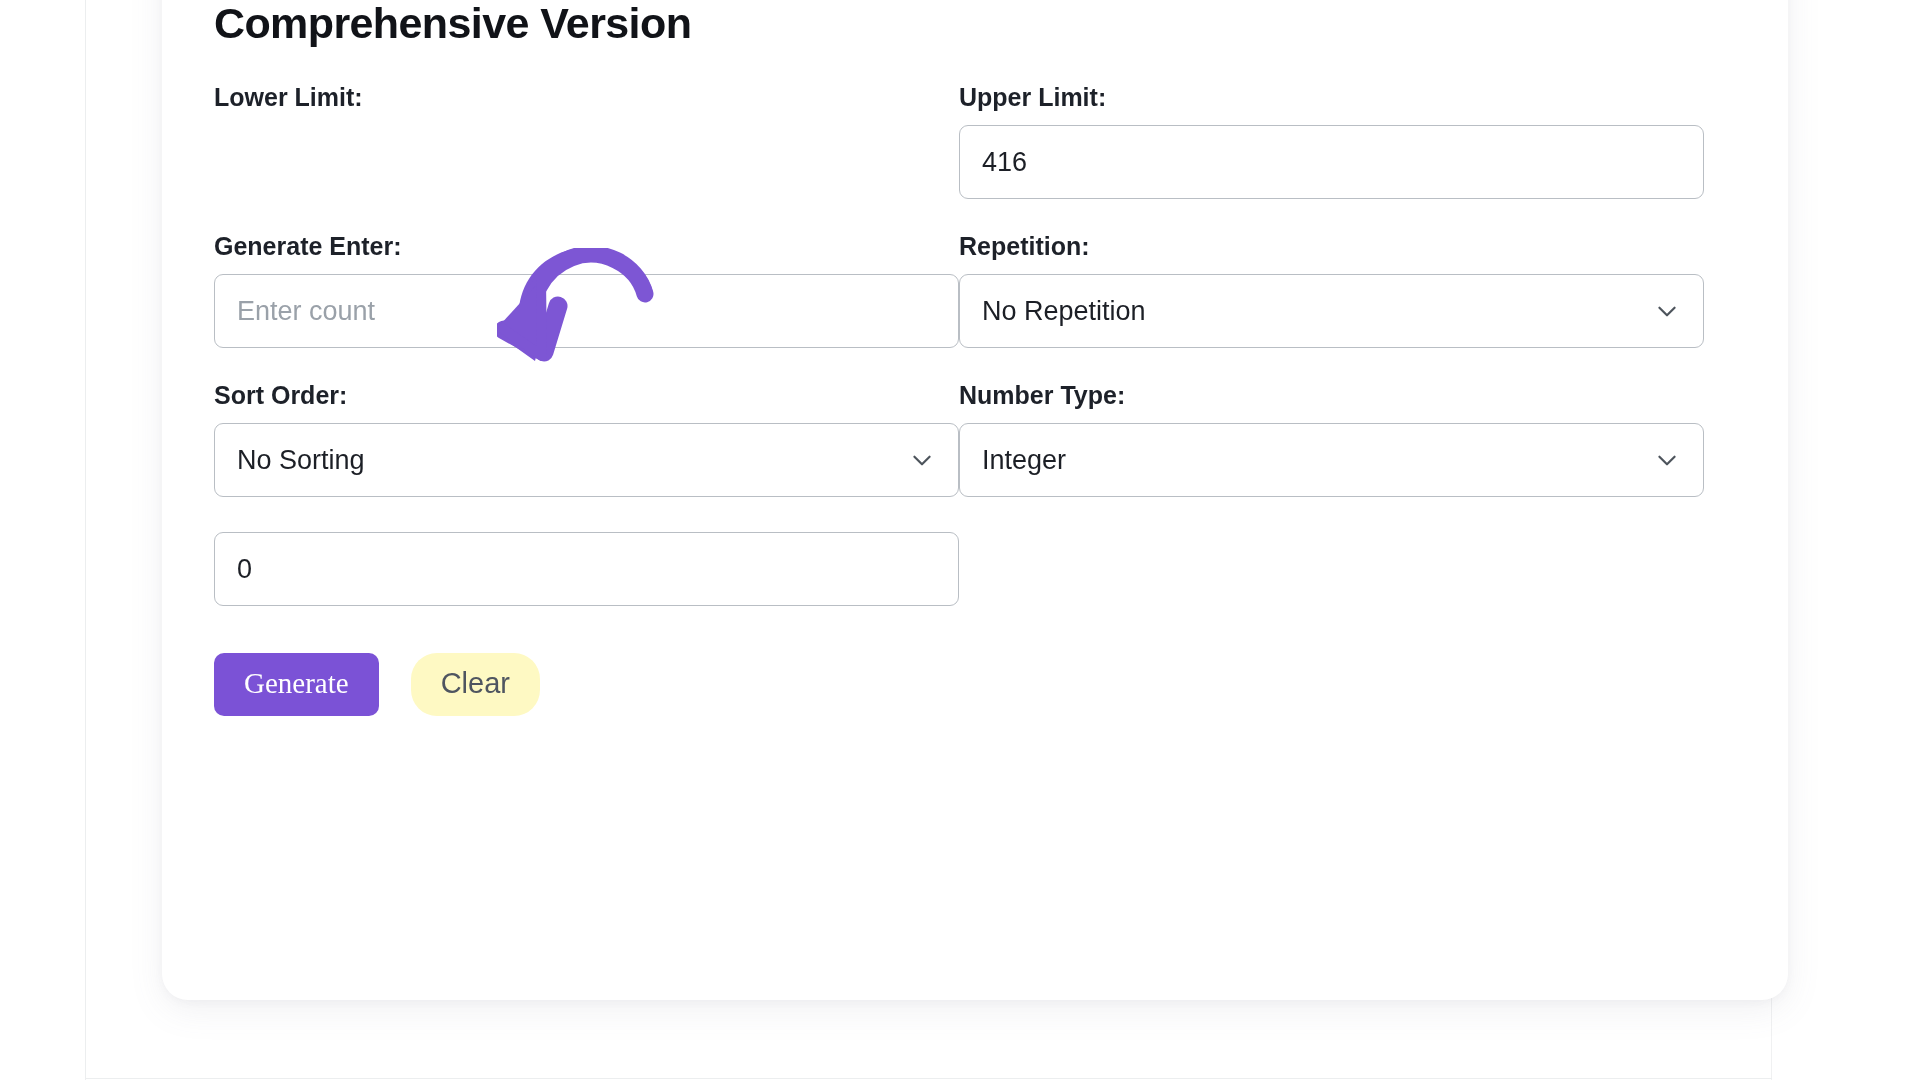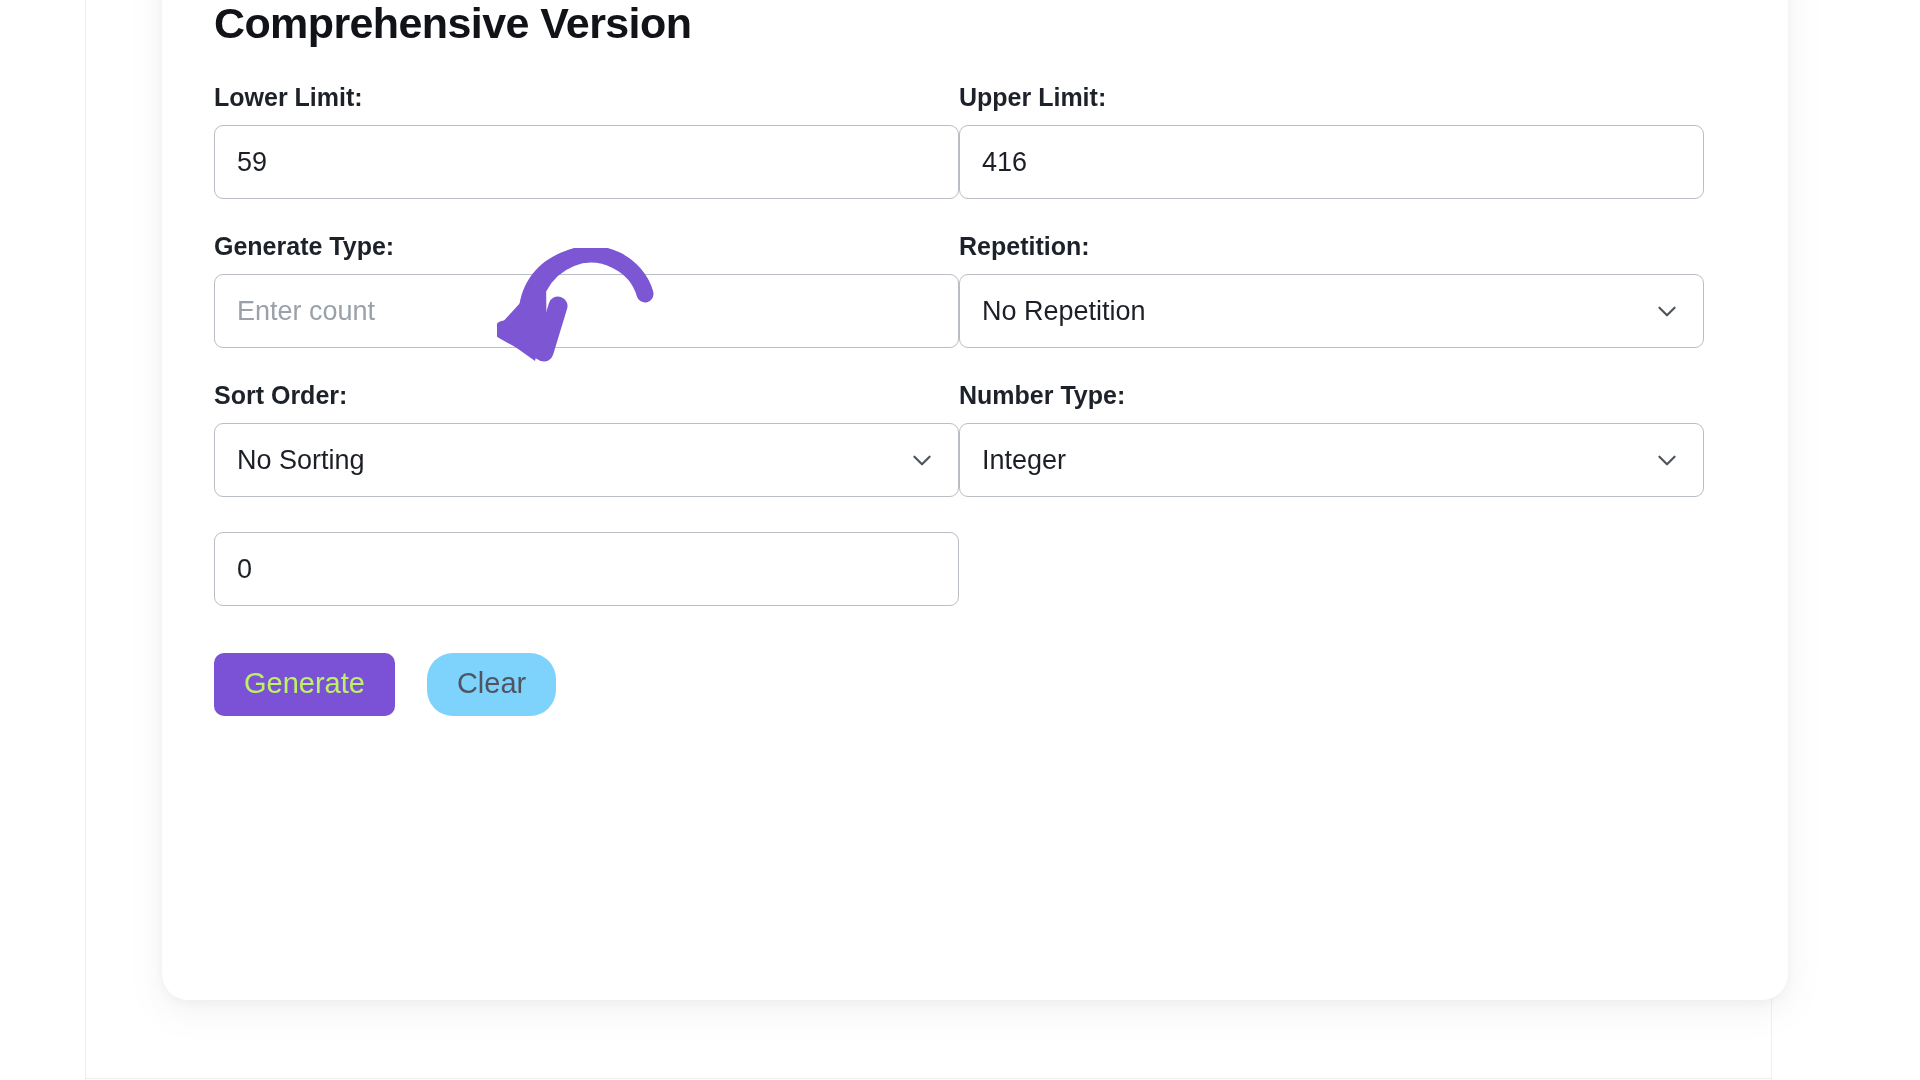--- a/index.html
+++ b/index.html
@@ -126,22 +126,22 @@
   .btn {
     border: none;
     border-radius: 10px;
     font-family: "Liberation Sans", sans-serif;
     font-size: 29px;
     font-weight: 400;
     padding: 16px 30px 18px;
     line-height: 1;
     cursor: pointer;
   }
-  .btn-primary { background: #7b52d6; color: #bef264; }
-  .btn-secondary { background: #7dd3fc; color: #4f5560; border-radius: 26px; }
+  .btn-primary { background: #7b52d6; color: #ffffff; font-family: Liberation Serif, serif; }
+  .btn-secondary { background: #fef9c3; color: #4f5560; border-radius: 26px; }
 
   
   .annot-arrow {
     position: absolute;
     left: 497px;
     top: 248px;
     width: 160px;
     height: 140px;
     pointer-events: none;
   }
@@ -155,30 +155,29 @@
 
 <div class="card">
   <div class="card-inner">
 
     <h1 class="card-title">Comprehensive Version</h1>
 
     <div class="grid">
 
       <div class="field">
         <span class="field-label">Lower Limit:</span>
-        <div class="control">59</div>
       </div>
 
       <div class="field">
         <span class="field-label">Upper Limit:</span>
         <div class="control">416</div>
       </div>
 
       <div class="field">
-        <span class="field-label">Generate Type:</span>
+        <span class="field-label">Generate Enter:</span>
         <div class="control placeholder">Enter count</div>
       </div>
 
       <div class="field">
         <span class="field-label">Repetition:</span>
         <div class="select-wrap">
           <div class="control">No Repetition</div>
           <svg class="chevron" viewBox="0 0 24 24" fill="none">
             <path d="M5 9 L12 16 L19 9" stroke="currentColor" stroke-width="2" stroke-linecap="round" stroke-linejoin="round"></path>
           </svg>

